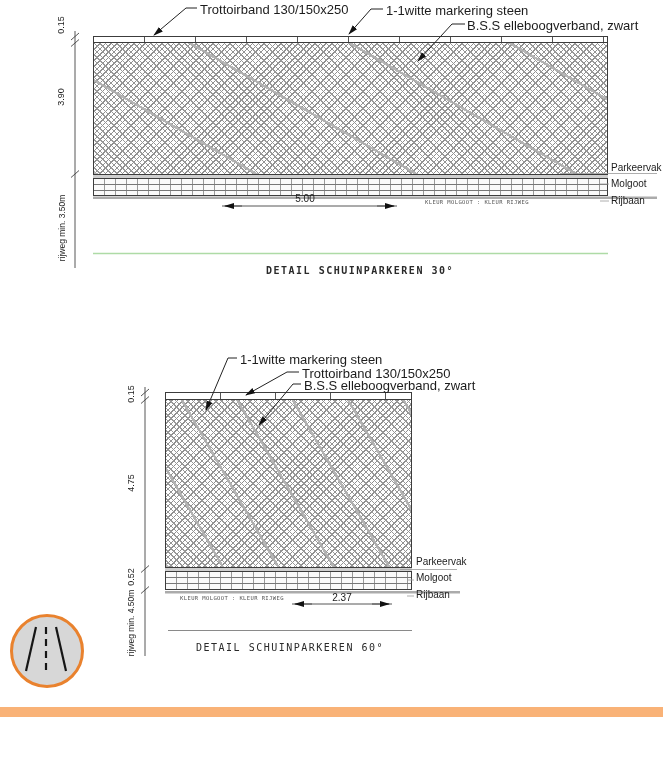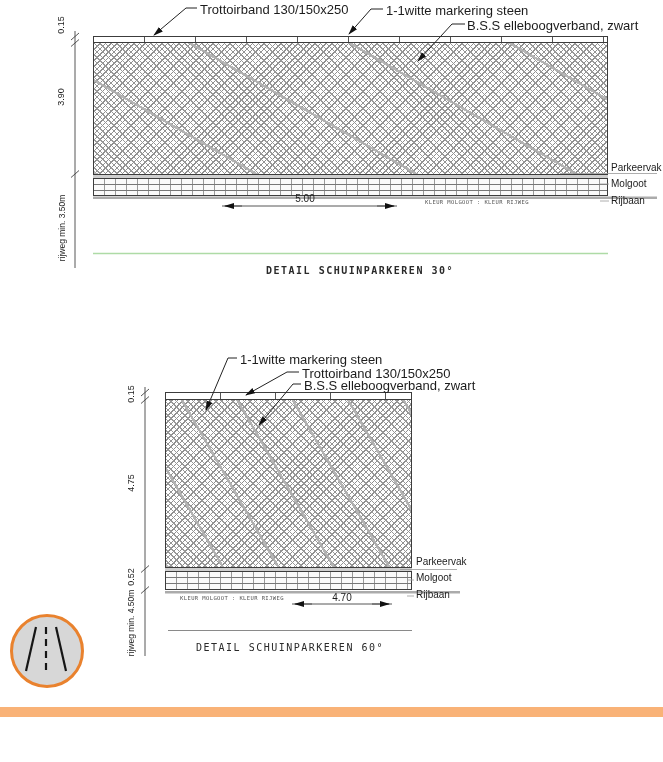--- a/index.html
+++ b/index.html
@@ -127,21 +127,21 @@
   <div class="abs lbl" style="left:304px;top:378px;">B.S.S elleboogverband, zwart</div>
 
   <div class="abs rlbl" style="left:416px;top:556px;">Parkeervak</div>
   <div class="abs rlbl" style="left:416px;top:572px;">Molgoot</div>
   <div class="abs rlbl" style="left:416px;top:589px;">Rijbaan</div>
 
   <div class="abs dim vert" style="left:116px;top:389px;width:30px;">0.15</div>
   <div class="abs dim vert" style="left:116px;top:478px;width:30px;">4.75</div>
   <div class="abs dim vert" style="left:116px;top:572px;width:30px;">0.52</div>
   <div class="abs dim vert" style="left:83px;top:618px;width:95px;font-size:8.5px;">rijweg min. 4.50m</div>
-  <div class="abs dim" style="left:312px;top:592px;width:60px;font-size:10px;">4.70</div>
+  <div class="abs dim" style="left:312px;top:592px;width:60px;font-size:10px;">2.37</div>
 
   <div class="abs cadsmall" style="left:180px;top:595px;">KLEUR MOLGOOT : KLEUR RIJWEG</div>
   <div class="abs cad" style="left:180px;top:642px;width:220px;">DETAIL SCHUINPARKEREN 60°</div>
 
   <div class="abs roadcircle" style="left:10px;top:614px;">
     <svg width="68" height="68" viewBox="0 0 68 68">
       <line x1="13" y1="54" x2="23" y2="10" stroke="#161616" stroke-width="2.2"></line>
       <line x1="53" y1="54" x2="43" y2="10" stroke="#161616" stroke-width="2.2"></line>
       <line x1="33" y1="10" x2="33" y2="54" stroke="#161616" stroke-width="2.2" stroke-dasharray="7 5"></line>
     </svg>

